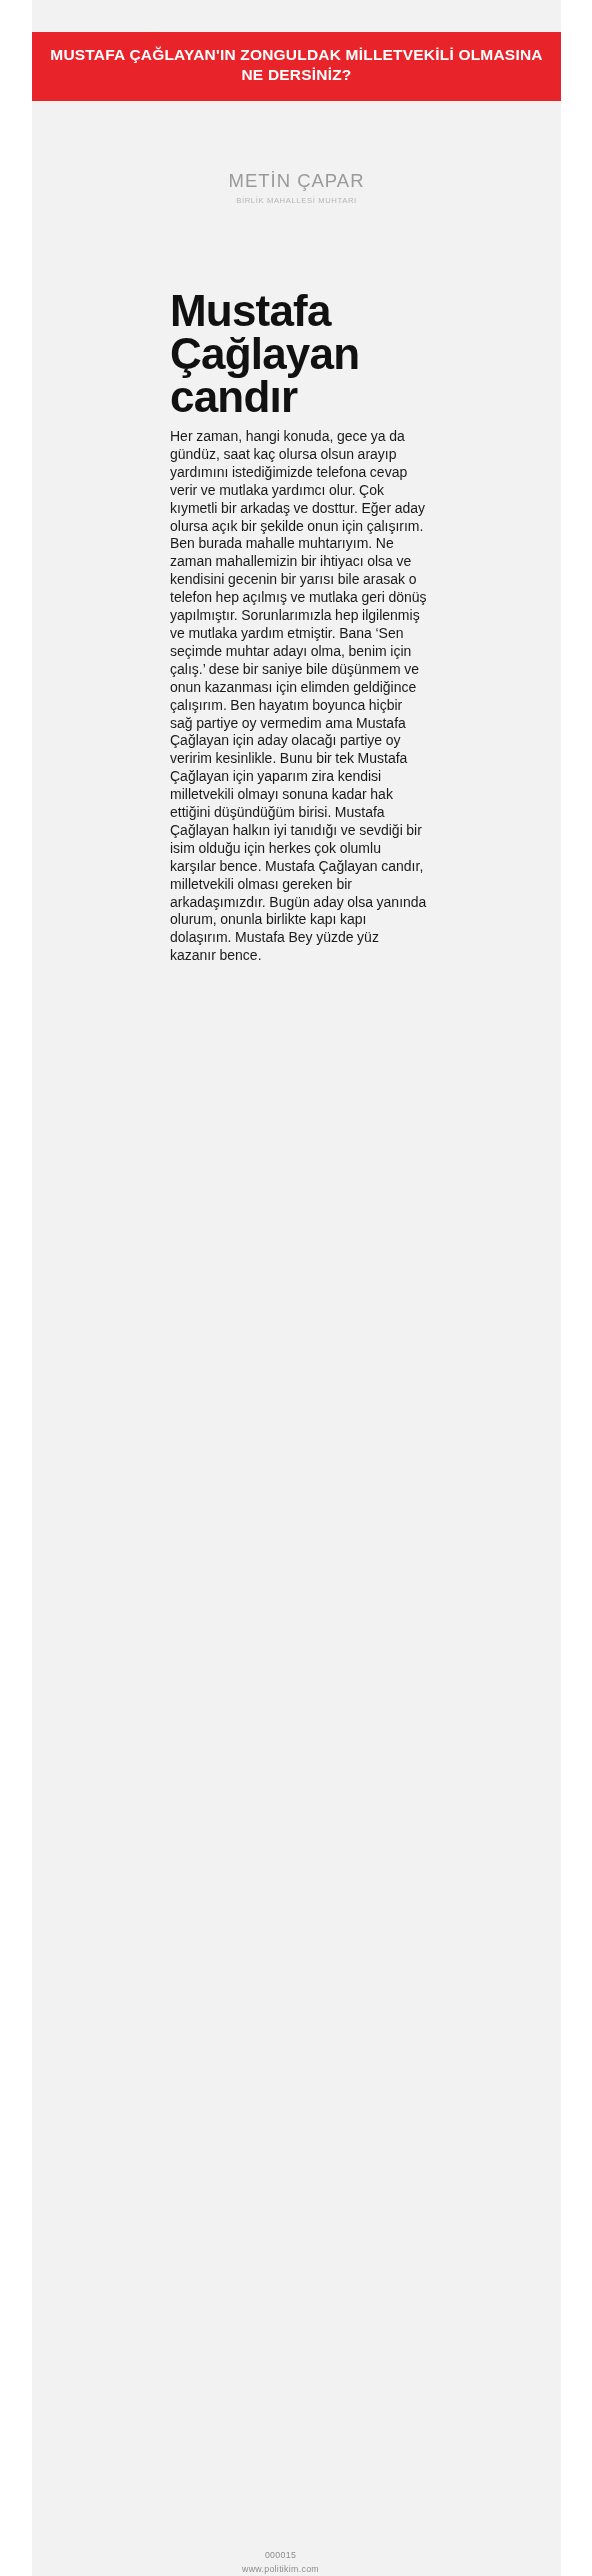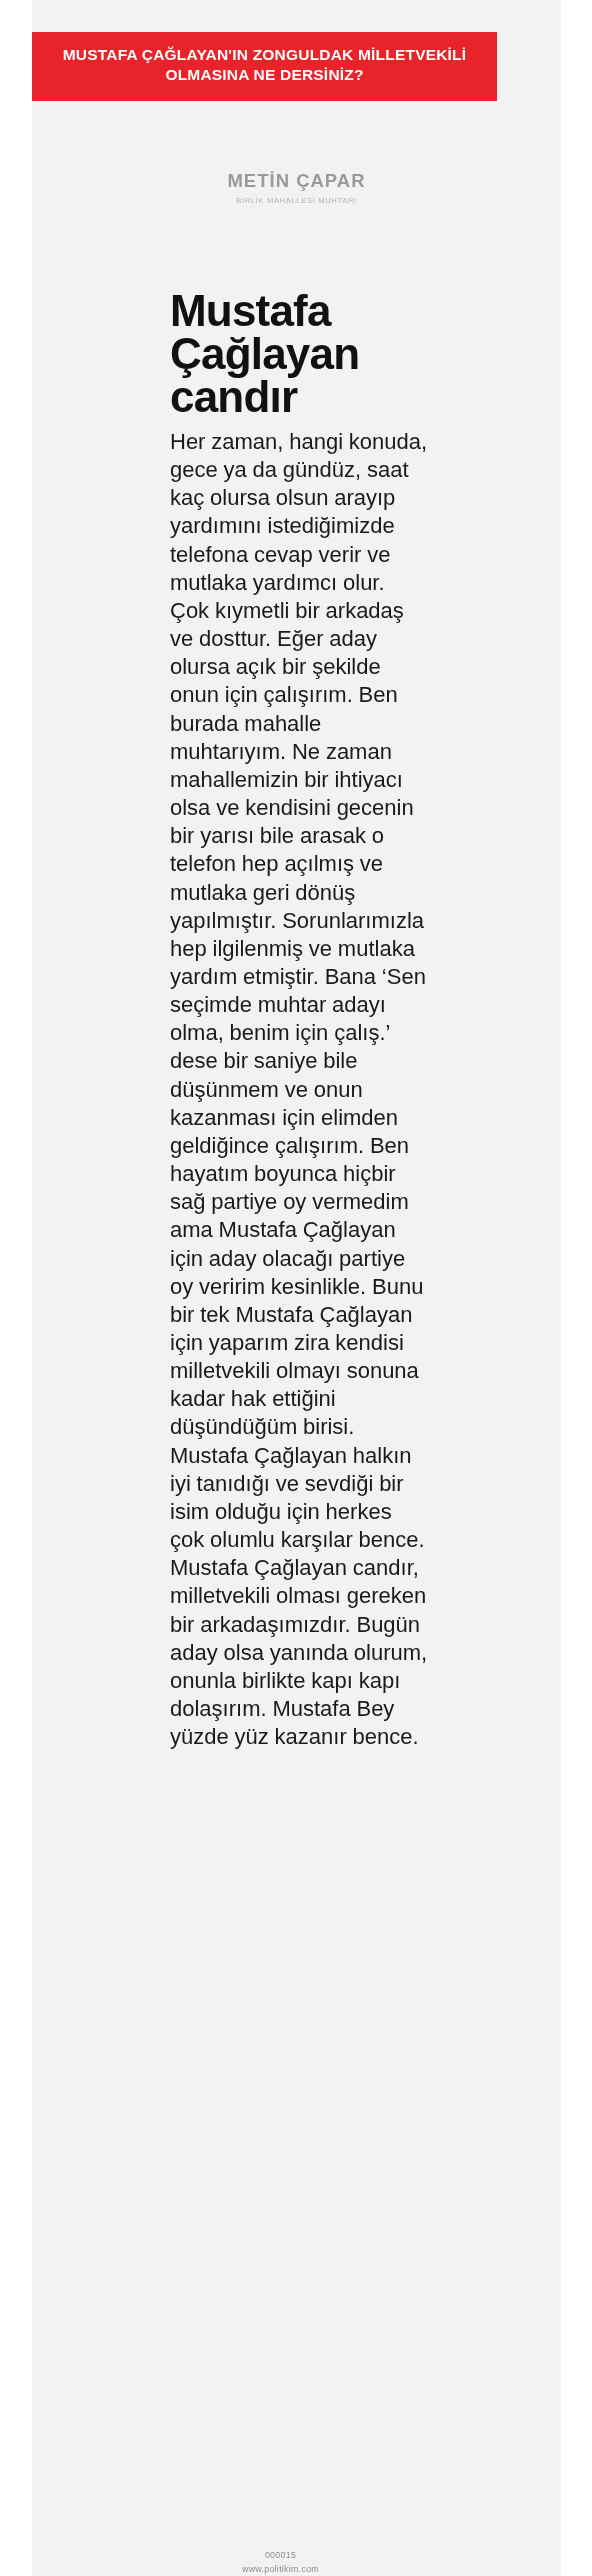--- a/index.html
+++ b/index.html
@@ -35,21 +35,21 @@
   .content {
     position: relative;
     z-index: 2;
   }
 
   
   .banner {
     position: absolute;
     left: 32px;
     top: 32px;
-    width: 465px;
+    width: 529px;
     background: #e8242a;
     padding: 13.4px 15.5px 15.5px 15.5px;
     box-sizing: border-box;
     text-align: center;
   }
   .banner-text {
     color: #ffffff;
     font-family: "Liberation Sans", sans-serif;
     font-weight: bold;
     font-size: 15.5px;
@@ -64,21 +64,21 @@
     position: absolute;
     left: 32px;
     top: 170px;
     width: 529px;
     text-align: center;
   }
   .byline-name {
     color: #9a9a9a;
     font-size: 18.5px;
     letter-spacing: 1px;
-    font-weight: bold;
+    font-weight: normal;
     margin: 0 0 4.1px 0;
   }
   .byline-role {
     color: #b5b5b5;
     font-size: 7.7px;
     letter-spacing: 0.6px;
     margin: 0;
   }
 
   
@@ -95,21 +95,21 @@
     margin: 0;
   }
 
   
   .body-text {
     position: absolute;
     left: 170px;
     top: 428px;
     width: 258px;
     color: #1a1a1a;
-    font-size: 22px;
+    font-size: 14px;
     line-height: 1.28;
     margin: 0;
     text-align: left;
     word-spacing: -0.3px;
   }
 
   
   .footer {
     position: absolute;
     left: 16px;

